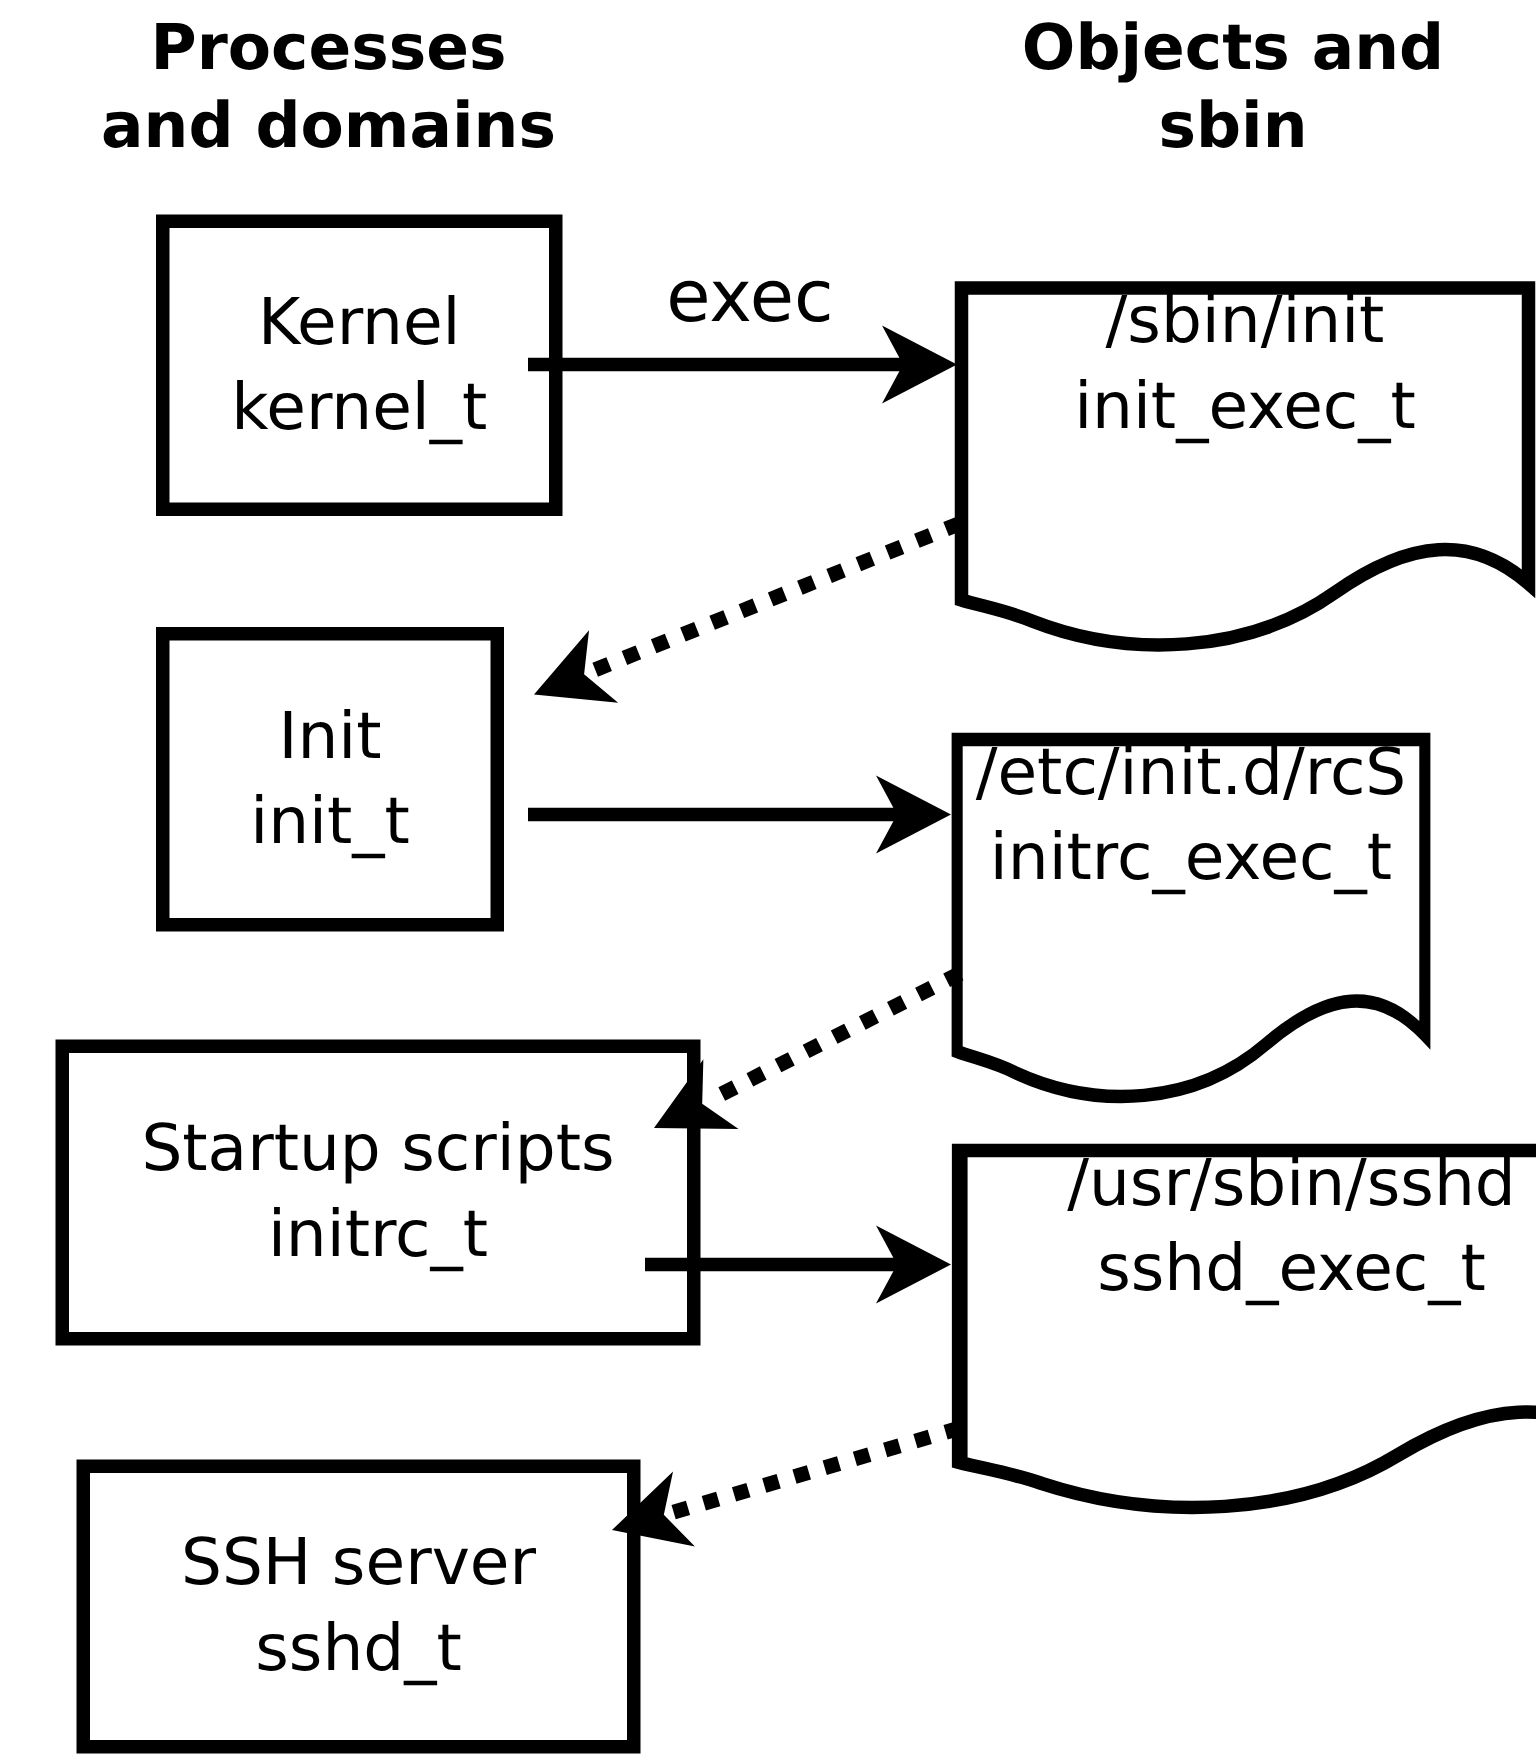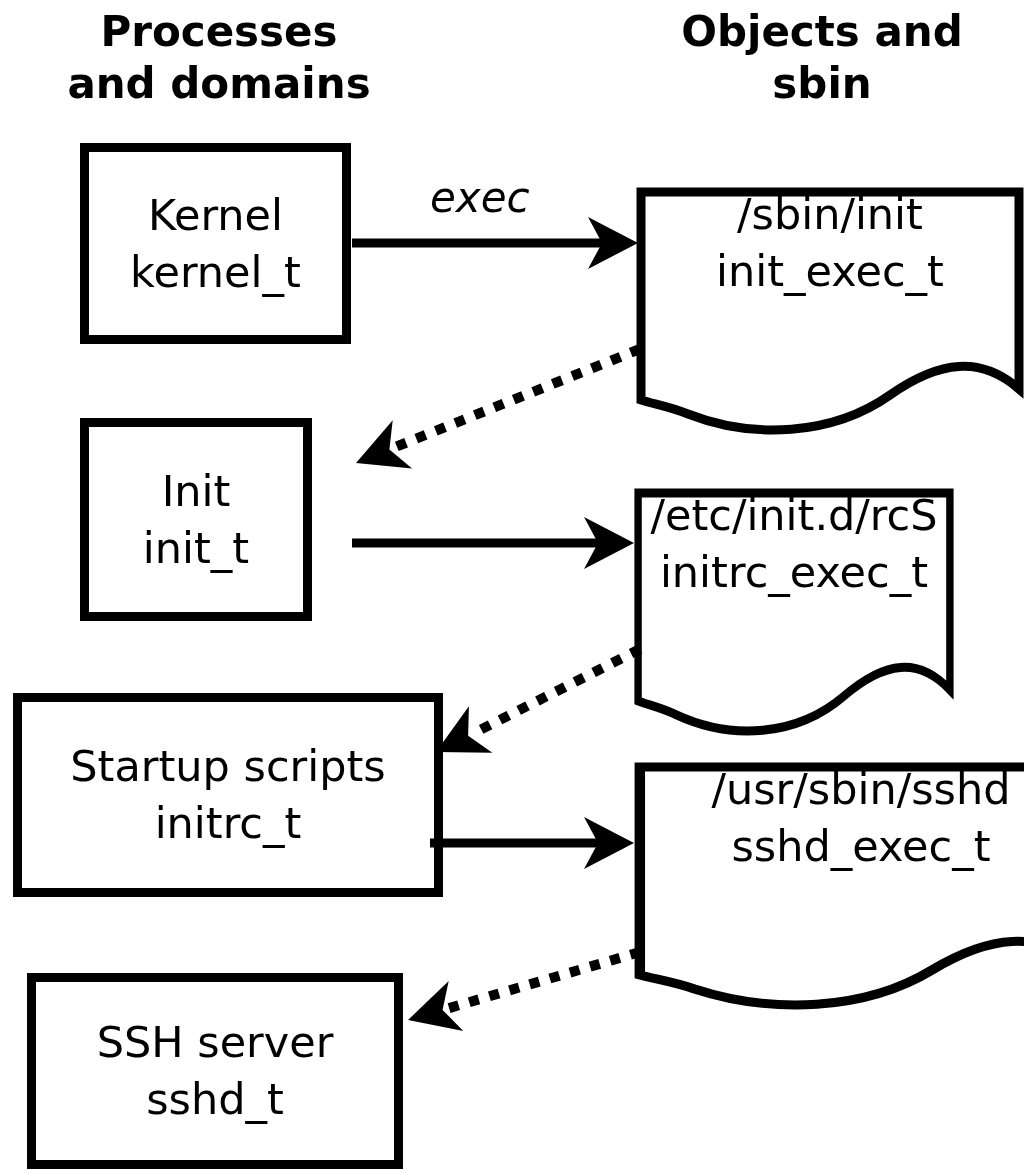--- a/index.html
+++ b/index.html
@@ -6,33 +6,33 @@
   #stage{
     position:relative;width:1024px;height:1173px;background:#ffffff;
     font-family:"DejaVu Sans", sans-serif;color:#000;overflow:hidden;
   }
   .title{
     position:absolute;text-align:center;font-weight:bold;
     font-size:42px;line-height:52px;letter-spacing:0px;
   }
   .pbox{
     position:absolute;box-sizing:border-box;border:9px solid #000;background:#fff;
-    display:flex;align-items:center;justify-content:center;
+    display:flex;align-items:center;justify-content:center;margin-left:24px;
   }
   .lbl{ text-align:center;font-size:43px;line-height:57px; }
   .doc{ position:absolute; }
   .doc svg{ position:absolute;left:0;top:0;width:100%;height:100%; }
   .docpath{ fill:#ffffff;stroke:#000000;stroke-width:9;stroke-linejoin:miter; }
   .doclbl{
     position:absolute;left:0;top:0;width:100%;height:74%;
     display:flex;align-items:flex-start;justify-content:center;
     text-align:center;font-size:43px;line-height:57px;
   }
   .exec-label{
-    position:absolute;text-align:left;font-size:42px;line-height:48px;font-style:italic;
+    position:absolute;text-align:center;font-size:48px;line-height:48px;
   }
   #arrows{ position:absolute;left:0;top:0;width:1024px;height:1173px;pointer-events:none; }
   .solidline{ stroke:#000;stroke-width:9;fill:none; }
   .dotline{ stroke:#000;stroke-width:10;fill:none;stroke-dasharray:10 11;stroke-linecap:butt; }
   .ahead{ fill:#000;stroke:none; }
 </style>
 </head>
 <body>
 
 <div id="stage">

